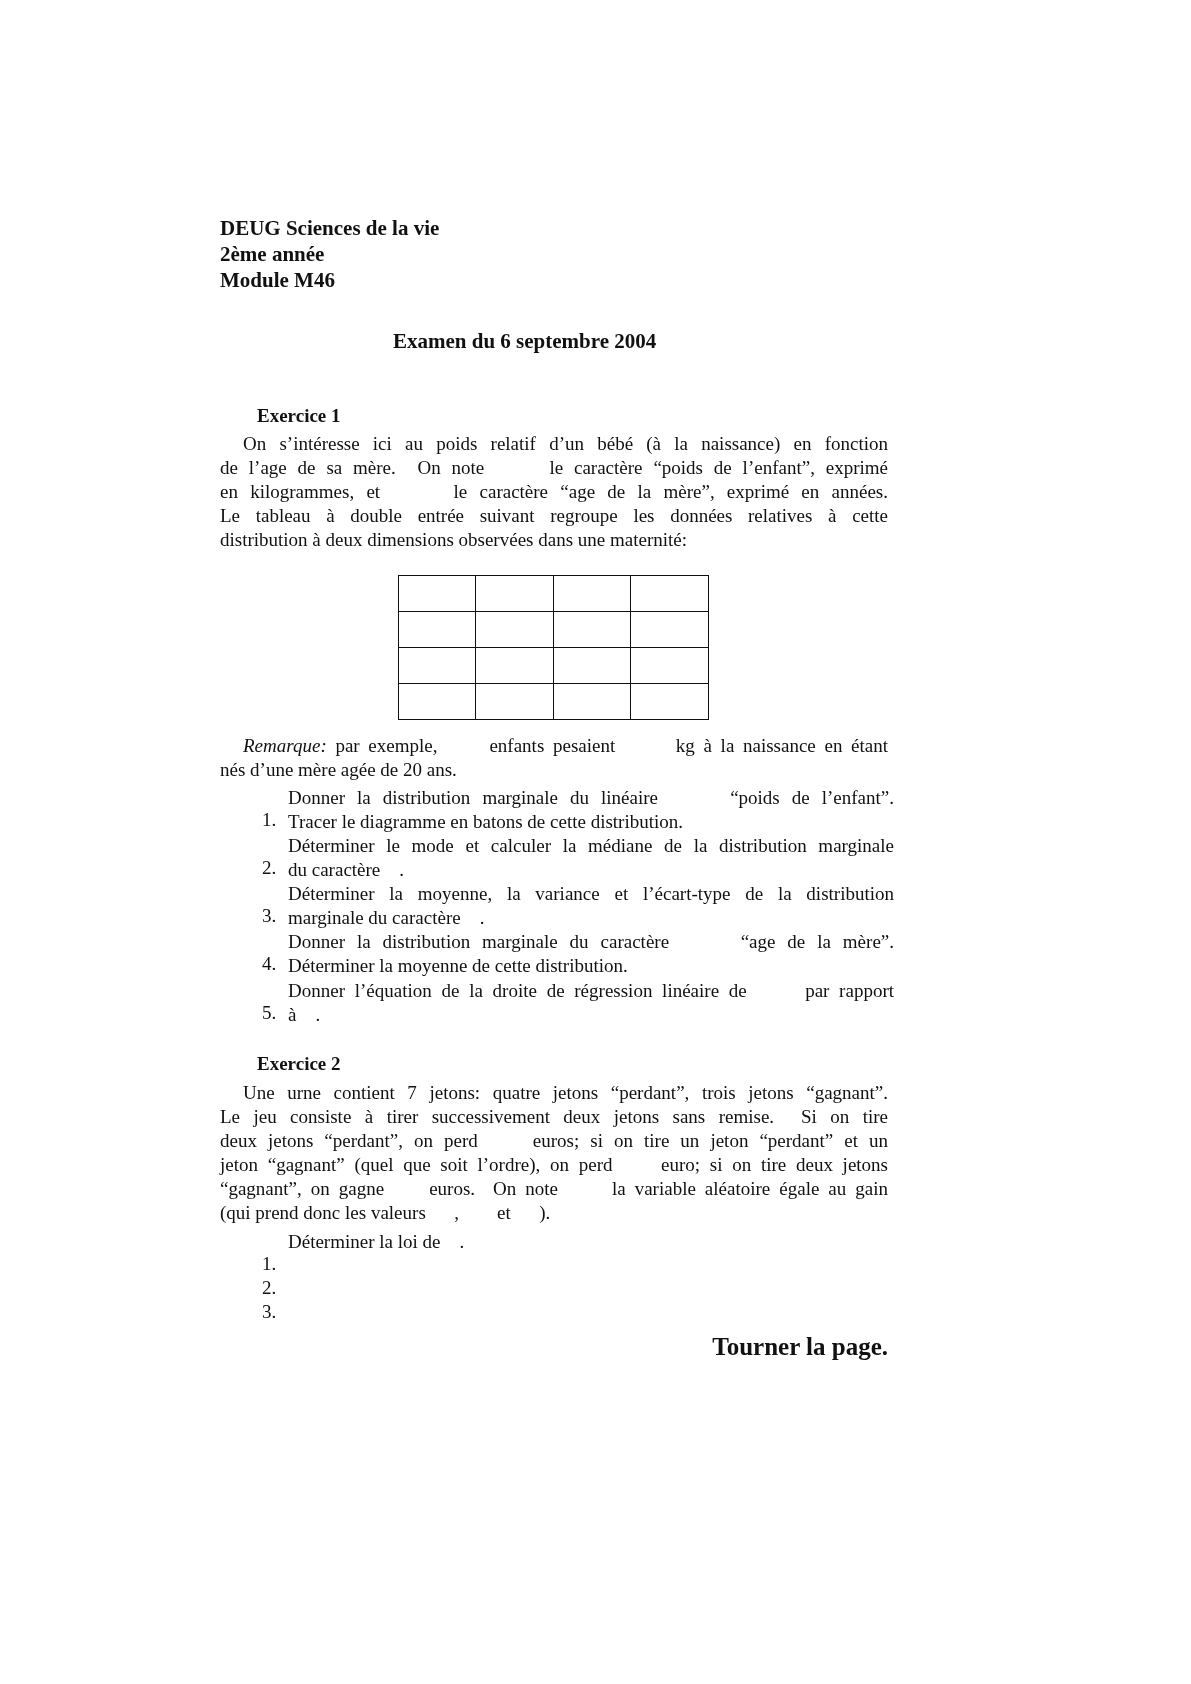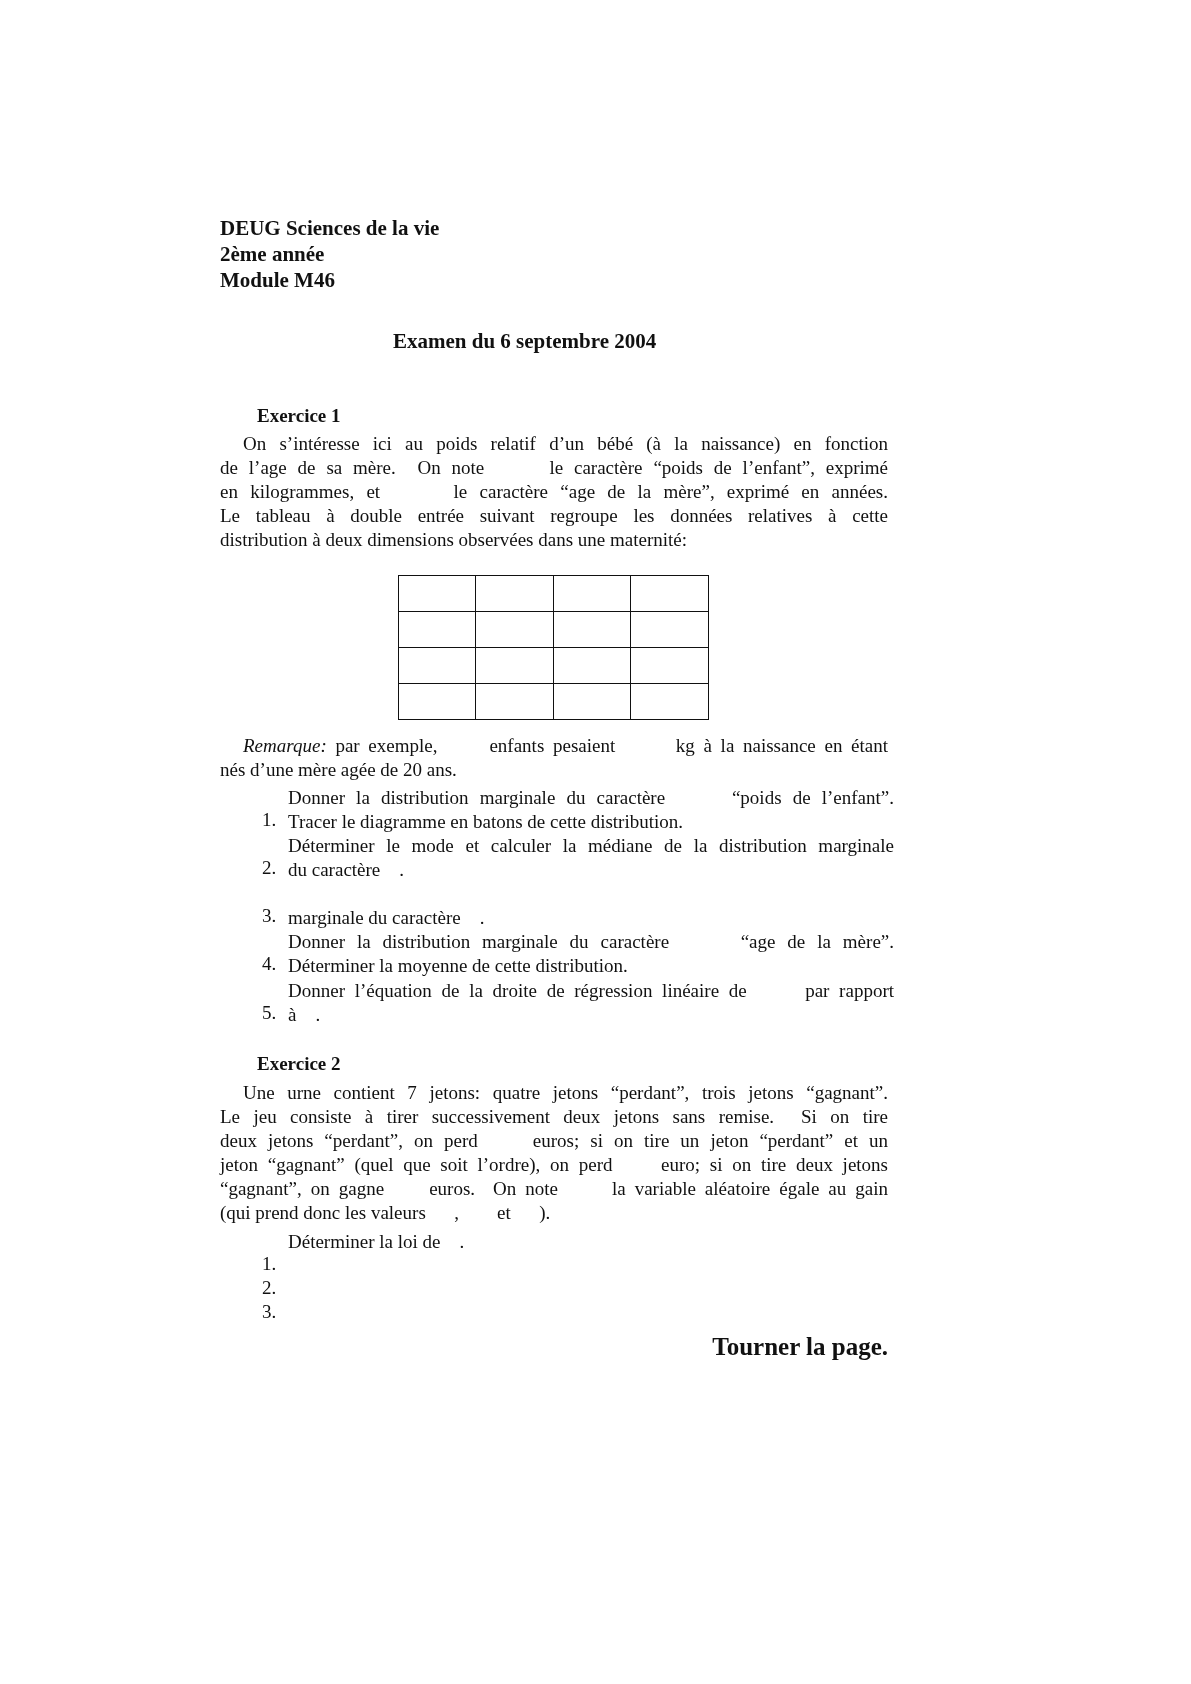--- a/index.html
+++ b/index.html
@@ -64,30 +64,31 @@
         <td class="w2"></td>
       </tr>
 </tbody>
   </table>
 
 <div class="abs line ind" style="top:735px"><i>Remarque:</i><span> par exemple,      enfants pesaient       kg à la naissance en étant</span></div>
 <div class="abs line last" style="top:759px">nés d’une mère agée de 20 ans.</div>
 
 <div class="abs item" style="top:787px;left:0;width:1191px;height:48px">
   <span class="num">1.</span>
-  <span class="itxt" style="top:0">Donner la distribution marginale du caractère      “poids de l’enfant”.</span>
+  <span class="itxt" style="top:0">Donner la distribution marginale du linéaire      “poids de l’enfant”.</span>
   <span class="itxt last" style="top:24px">Tracer le diagramme en batons de cette distribution.</span>
 </div>
 <div class="abs item" style="top:835px;left:0;width:1191px;height:48px">
   <span class="num">2.</span>
   <span class="itxt" style="top:0">Déterminer le mode et calculer la médiane de la distribution marginale</span>
   <span class="itxt last" style="top:24px">du caractère    .</span>
 </div>
 <div class="abs item" style="top:883px;left:0;width:1191px;height:48px">
   <span class="num">3.</span>
+  <span class="itxt" style="top:0">Déterminer la moyenne, la variance et l’écart-type de la distribution</span>
   <span class="itxt last" style="top:24px">marginale du caractère    .</span>
 </div>
 <div class="abs item" style="top:931px;left:0;width:1191px;height:48px">
   <span class="num">4.</span>
   <span class="itxt" style="top:0">Donner la distribution marginale du caractère      “age de la mère”.</span>
   <span class="itxt last" style="top:24px">Déterminer la moyenne de cette distribution.</span>
 </div>
 <div class="abs item" style="top:980px;left:0;width:1191px;height:48px">
   <span class="num">5.</span>
   <span class="itxt" style="top:0">Donner l’équation de la droite de régression linéaire de      par rapport</span>

